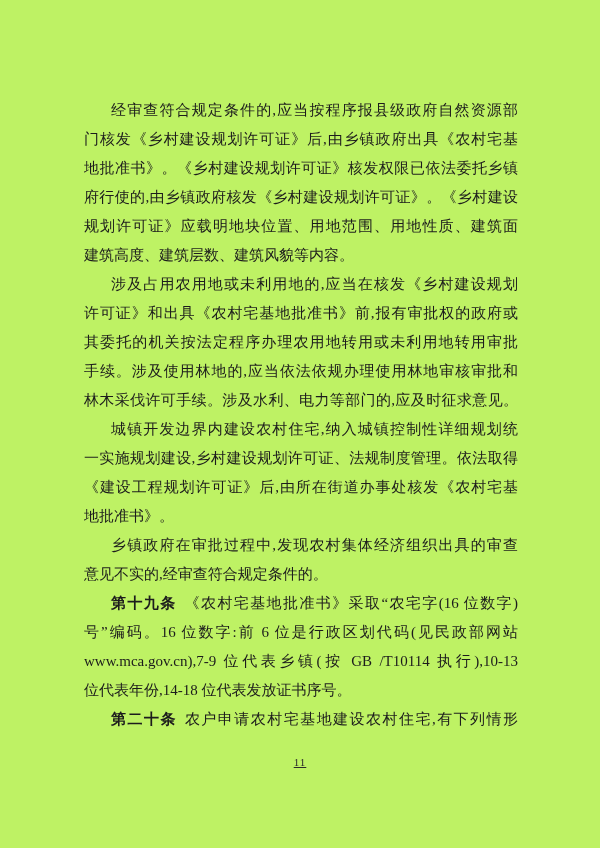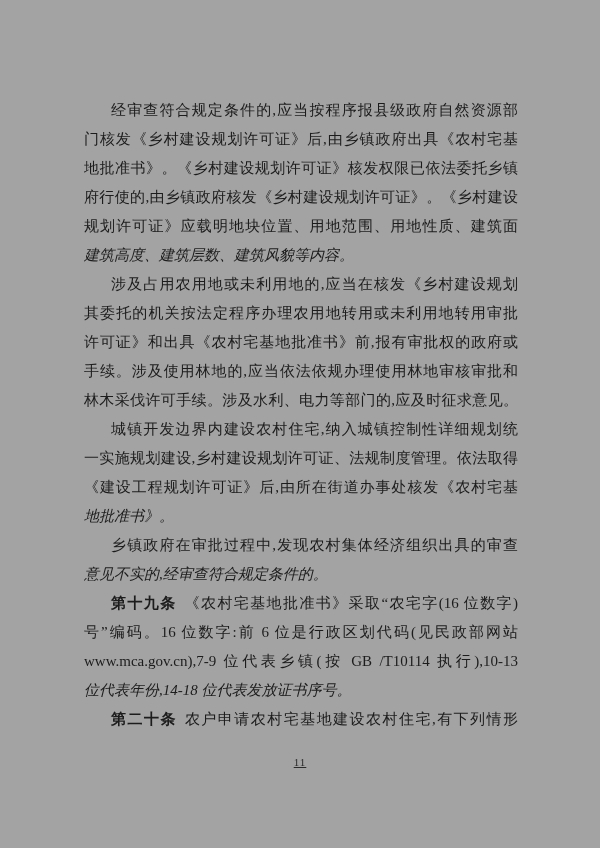--- a/index.html
+++ b/index.html
@@ -10,41 +10,40 @@
   }
   body {
     font-family: "Liberation Serif", "DejaVu Serif", serif;
     color: #1c1c1c;
     position: relative;
   }
   .page {
     position: absolute;
     left: 0; top: 0;
     width: 600px; height: 848px;
-    background: #a3a3a3;
+    background: #bef264;
   }
   .content {
     position: absolute;
     left: 84px;
     top: 96px;
     width: 434px;
   }
   .paragraph { }
   .line {
     height: 29px;
     line-height: 29px;
     font-size: 15px;
     text-align: justify;
     text-align-last: justify;
     overflow: hidden;
   }
   .line.last {
     text-align: right;
     text-align-last: left;
-    font-style: italic;
   }
   .line.indent {
     text-indent: 27px;
   }
   .article-no {
     font-weight: bold;
     margin-right: 8px;
   }
   .page-number {
     position: absolute;
@@ -66,22 +65,22 @@
       <div class="paragraph">
         <div class="line indent">经审查符合规定条件的,应当按程序报县级政府自然资源部</div>
         <div class="line">门核发《乡村建设规划许可证》后,由乡镇政府出具《农村宅基</div>
         <div class="line">地批准书》。《乡村建设规划许可证》核发权限已依法委托乡镇政</div>
         <div class="line">府行使的,由乡镇政府核发《乡村建设规划许可证》。《乡村建设</div>
         <div class="line">规划许可证》应载明地块位置、用地范围、用地性质、建筑面积、</div>
         <div class="line last">建筑高度、建筑层数、建筑风貌等内容。</div>
       </div>
       <div class="paragraph">
         <div class="line indent">涉及占用农用地或未利用地的,应当在核发《乡村建设规划</div>
+        <div class="line">许可证》和出具《农村宅基地批准书》前,报有审批权的政府或</div>
         <div class="line">其委托的机关按法定程序办理农用地转用或未利用地转用审批</div>
-        <div class="line">许可证》和出具《农村宅基地批准书》前,报有审批权的政府或</div>
         <div class="line">手续。涉及使用林地的,应当依法依规办理使用林地审核审批和</div>
         <div class="line">林木采伐许可手续。涉及水利、电力等部门的,应及时征求意见。</div>
       </div>
       <div class="paragraph">
         <div class="line indent">城镇开发边界内建设农村住宅,纳入城镇控制性详细规划统</div>
         <div class="line">一实施规划建设,乡村建设规划许可证、法规制度管理。依法取得</div>
         <div class="line">《建设工程规划许可证》后,由所在街道办事处核发《农村宅基</div>
         <div class="line last">地批准书》。</div>
       </div>
       <div class="paragraph">

